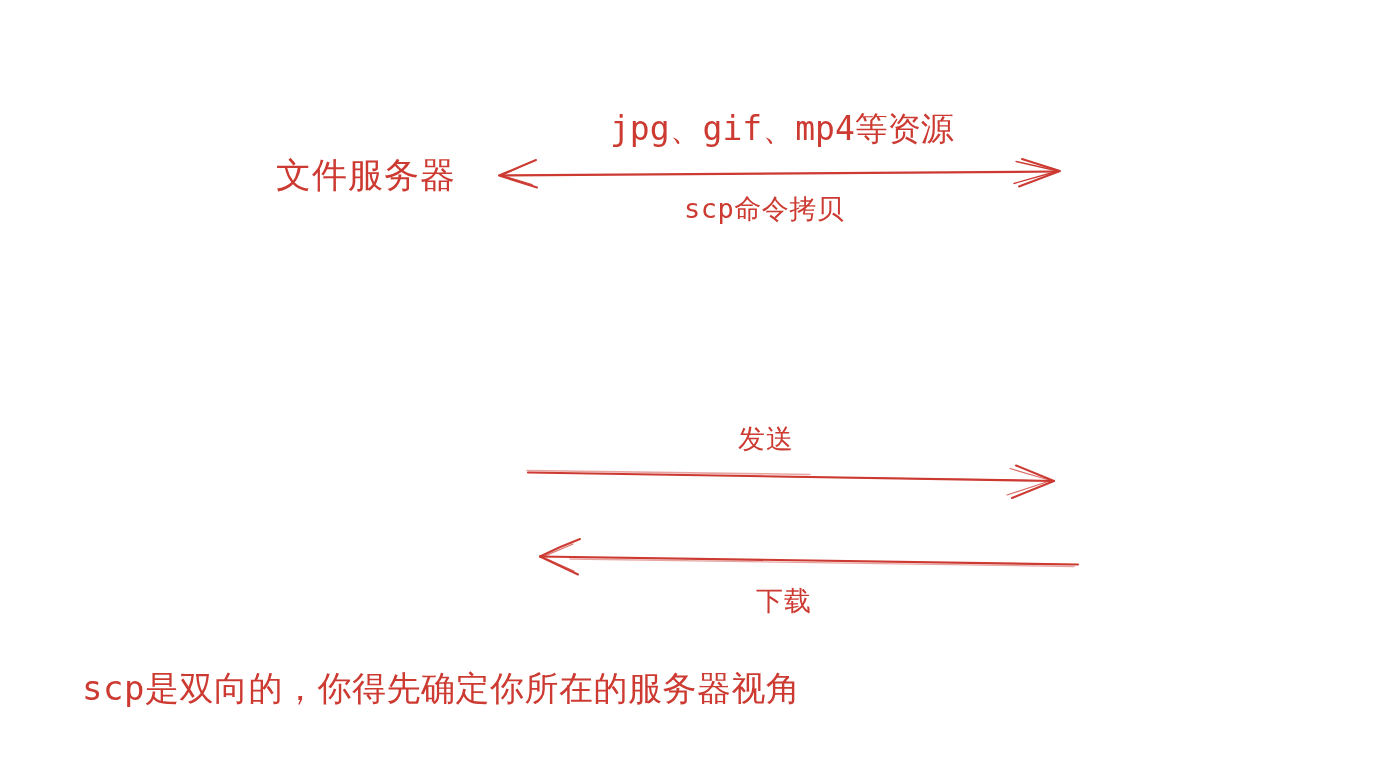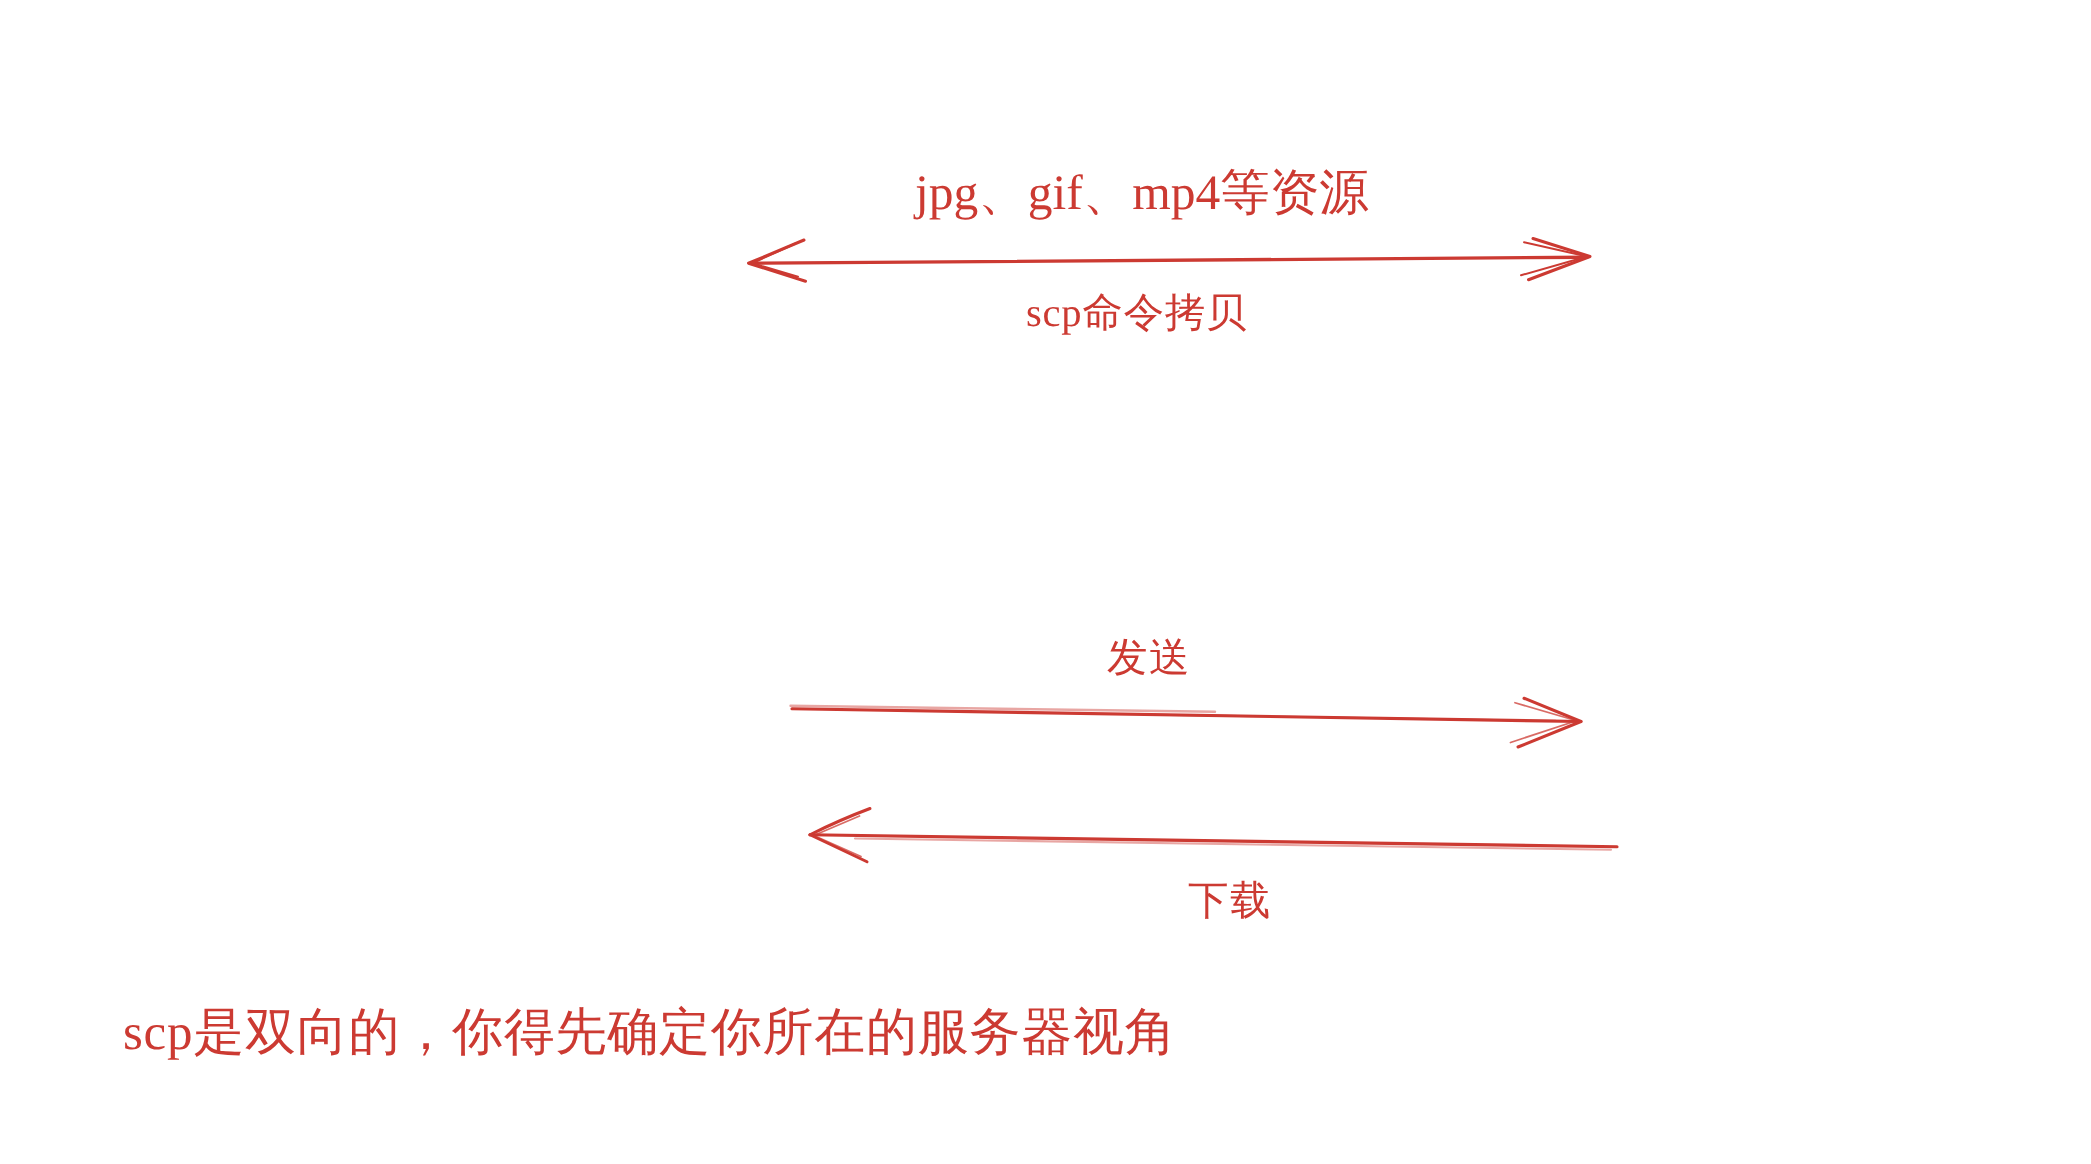--- a/index.html
+++ b/index.html
@@ -12,21 +12,20 @@
     background: var(--bg);
     overflow: hidden;
     font-family: "DejaVu Sans Mono", "DejaVu Sans", "Liberation Sans", sans-serif;
     color: var(--ink);
   }
   .label {
     position: absolute;
     white-space: nowrap;
     color: var(--ink);
     line-height: 1.1;
-    font-family: Liberation Serif, serif;
   }
   .lbl-node      { font-size: 35px; letter-spacing: 1px; }
   .lbl-resource  { font-size: 33px; }
   .lbl-scp       { font-size: 27px; letter-spacing: 0.5px; }
   .lbl-action    { font-size: 27px; letter-spacing: 1px; }
   .lbl-note      { font-size: 34px; letter-spacing: 0.5px; }
   .arrow {
     position: absolute;
     color: var(--ink);
   }
@@ -36,20 +35,21 @@
     stroke: currentColor;
     stroke-linecap: round;
     stroke-linejoin: round;
   }
 </style>
 </head>
 <body>
 
 <div class="canvas">
 
+  <div class="label lbl-node" style="left:276px; top:156px;">文件服务器</div>
 
 
   <div class="label lbl-resource" style="left:610px; top:111px;">jpg、gif、mp4等资源</div>
 
   <div class="arrow" style="left:488px; top:148px;">
     <svg width="585" height="55" viewBox="0 0 585 55">
       <path d="M15,27.5 L570,23.5" stroke-width="2.2"></path>
       <path d="M48,12 L11,27.5 L49,39.5" stroke-width="2"></path>
       <path d="M42,14.5 L13.5,27.5 L44,36.5" stroke-width="1.3"></path>
       <path d="M534,11 L572,23 L531,38.5" stroke-width="2"></path>
@@ -74,17 +74,17 @@
   <div class="arrow" style="left:528px; top:535px;">
     <svg width="562" height="52" viewBox="0 0 562 52">
       <path d="M12,21.5 L550,29.5" stroke-width="2.1"></path>
       <path d="M42,24 L546,31.5" stroke-width="1.4" opacity="0.45"></path>
       <path d="M52,4 C36,10 21,17 12,21.5" stroke-width="2"></path>
       <path d="M12,21.5 L50,39.5" stroke-width="2"></path>
       <path d="M45,9 L14.5,22 L46,36" stroke-width="1.2" opacity="0.75"></path>
     </svg>
   </div>
 
-  <div class="label lbl-action" style="left:756px; top:586px;margin-left:36px;">下载</div>
+  <div class="label lbl-action" style="left:756px; top:586px;">下载</div>
 
   <div class="label lbl-note" style="left:82px; top:670px;">scp是双向的，你得先确定你所在的服务器视角</div>
 
 </div>
 
 </body></html>

